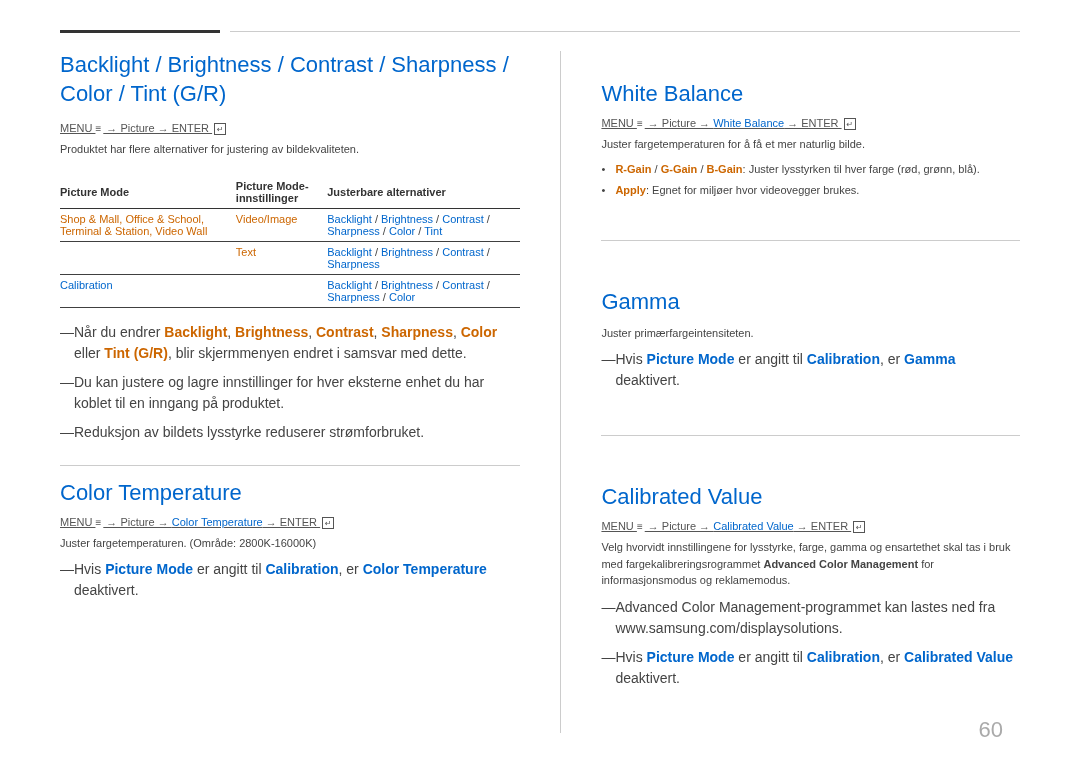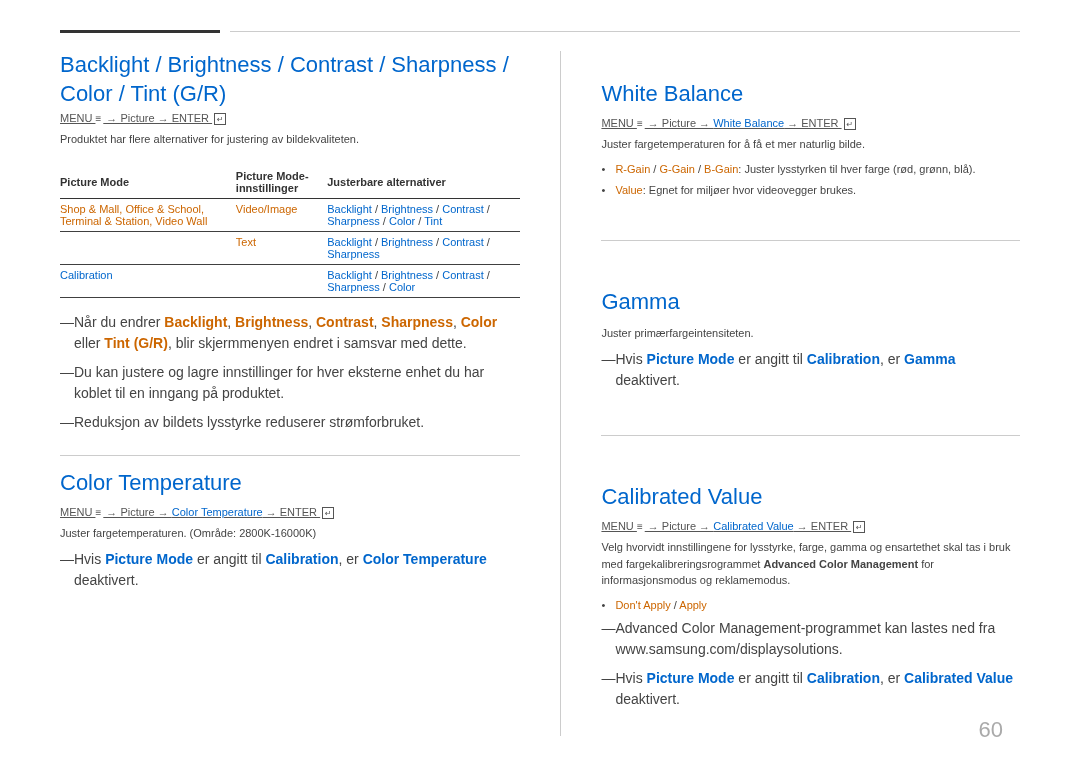--- a/index.html
+++ b/index.html
@@ -48,21 +48,21 @@
     }
     .right-col {
       flex: 1;
       display: flex;
       flex-direction: column;
     }
     h1.section-title {
       font-size: 22px;
       font-weight: 400;
       color: #0066cc;
-      margin-bottom: 4px;
+      margin-bottom: 14px;
       line-height: 1.3;
     }
     h2.section-title {
       font-size: 22px;
       font-weight: 400;
       color: #0066cc;
       margin-bottom: 10px;
       margin-top: 24px;
     }
     .menu-path {
@@ -137,21 +137,21 @@
       margin-bottom: 5px;
       padding-left: 14px;
       position: relative;
       line-height: 1.5;
     }
     .bullet-item::before {
       content: '•';
       position: absolute;
       left: 0;
     }
-    .bullet-item .orange { color: #cc6600; font-weight: normal; }
+    .bullet-item .orange { color: #cc6600; font-weight: bold; }
     .divider-line {
       border: none;
       border-top: 1px solid #ccc;
       margin: 14px 0;
     }
     .page-number {
       position: absolute;
       bottom: 20px;
       right: 77px;
       font-size: 22px;
@@ -266,21 +266,21 @@
         <div class="menu-path">
           MENU <span class="menu-icon">≡</span> → Picture → <span class="blue-link">White Balance</span> → ENTER <span class="menu-enter">↵</span>
         </div>
 
         <p class="body-text">Juster fargetemperaturen for å få et mer naturlig bilde.</p>
 
         <div class="bullet-item">
           <span class="orange">R-Gain</span> / <span class="orange">G-Gain</span> / <span class="orange">B-Gain</span>: Juster lysstyrken til hver farge (rød, grønn, blå).
         </div>
         <div class="bullet-item">
-          <span class="orange">Value</span>: Egnet for miljøer hvor videovegger brukes.
+          <span class="orange">Apply</span>: Egnet for miljøer hvor videovegger brukes.
         </div>
       </div>
 
       <hr class="right-divider">
 
       <div class="right-section">
         <h2 class="section-title" style="margin-top:0;">Gamma</h2>
 
 
         <p class="body-text">Juster primærfargeintensiteten.</p>
@@ -296,23 +296,20 @@
         <h2 class="section-title" style="margin-top:0;">Calibrated Value</h2>
 
         <div class="menu-path">
           MENU <span class="menu-icon">≡</span> → Picture → <span class="blue-link">Calibrated Value</span> → ENTER <span class="menu-enter">↵</span>
         </div>
 
         <p class="body-text">
           Velg hvorvidt innstillingene for lysstyrke, farge, gamma og ensartethet skal tas i bruk med fargekalibreringsrogrammet <strong>Advanced Color Management</strong> for informasjonsmodus og reklamemodus.
         </p>
 
-        <div class="bullet-item">
-          <span class="orange">Don't Apply</span> / <span class="orange">Apply</span>
-        </div>
 
         <div class="note-block">
           Advanced Color Management-programmet kan lastes ned fra www.samsung.com/displaysolutions.
         </div>
         <div class="note-block">
           Hvis <span class="highlight-blue">Picture Mode</span> er angitt til <span class="highlight-blue">Calibration</span>, er <span class="highlight-blue">Calibrated Value</span> deaktivert.
         </div>
       </div>
 
     </div>

